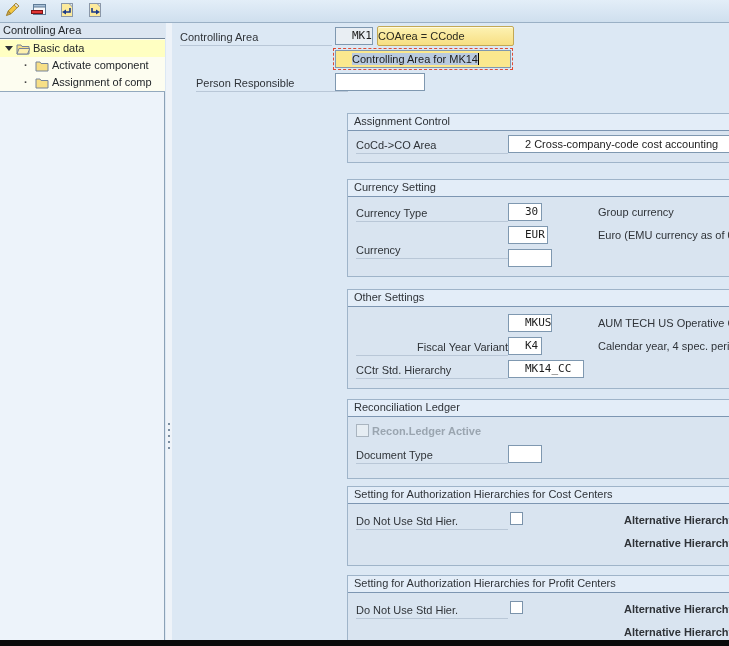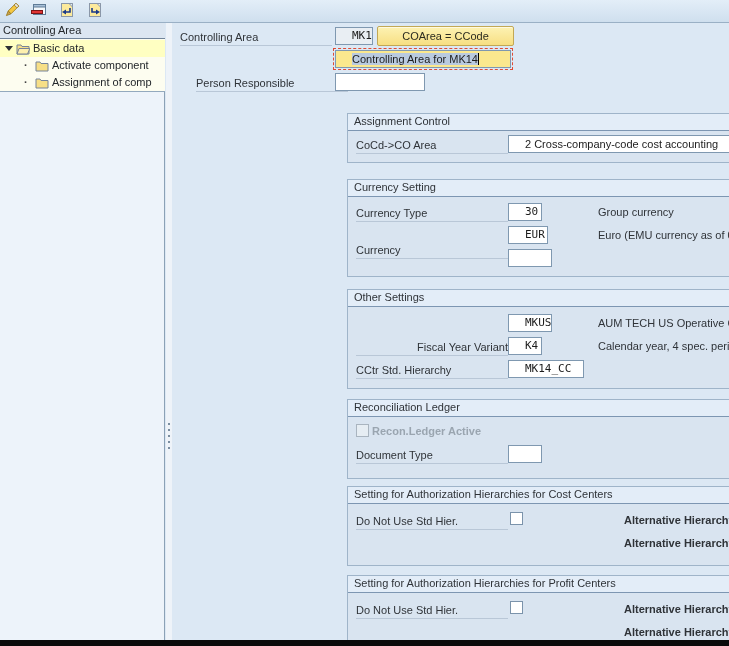--- a/index.html
+++ b/index.html
@@ -29,21 +29,21 @@
   .content{position:absolute;left:172px;top:23px;width:557px;height:623px;background:#dce8f4;}
 
   .lbl{position:absolute;width:152px;height:15px;line-height:14px;border-bottom:1px solid #b9c7d7;white-space:nowrap;overflow:hidden;color:#2f3338;}
   .fld{position:absolute;height:18px;box-sizing:border-box;border:1px solid #7f98b0;background:#ffffff;font-family:"DejaVu Sans Mono",monospace;font-size:11px;line-height:16px;padding:0 16px;color:#1c1c1c;white-space:nowrap;overflow:hidden;cursor:text;}
   .fld.sans{font-family:"Liberation Sans",sans-serif;}
   .fld.ro{background:#e9eef3;}
   .fld.focus{background:#fbe88e;outline:1px dashed #df4b35;outline-offset:1px;}
   .sel{background:#b9cadf;}
   .cursor{display:inline-block;width:1px;height:12px;background:#000;vertical-align:-2px;}
 
-  .btn{position:absolute;box-sizing:border-box;border:1px solid #c2a855;border-radius:2px;background:linear-gradient(#fdf2b3,#f7df83);text-align:center;color:#2b2b20;line-height:18px;box-shadow:inset 0 1px 0 rgba(255,255,255,.6);cursor:pointer;white-space:nowrap;overflow:hidden;}
+  .btn{position:absolute;box-sizing:border-box;border:1px solid #c2a855;border-radius:2px;background:linear-gradient(#fdf2b3,#f7df83);color:#2b2b20;line-height:18px;box-shadow:inset 0 1px 0 rgba(255,255,255,.6);cursor:pointer;white-space:nowrap;overflow:hidden;}
 
   .grp{position:absolute;left:175px;width:552px;border:1px solid #9fb4c9;background:#d9e4f0;box-sizing:border-box;}
   .grp-h{height:16px;background:#e3edf8;border-bottom:1px solid #7d96b2;line-height:15px;padding-left:6px;color:#2f3338;white-space:nowrap;overflow:hidden;}
 
   .cb{position:absolute;width:13px;height:13px;box-sizing:border-box;border:1px solid #7b93ab;background:#fff;font-size:11px;line-height:11px;text-align:center;color:#2f4256;font-weight:bold;cursor:pointer;}
   .cb.dis{border-color:#a9b4bf;background:#e6edf3;color:#8f9aa5;cursor:default;}
   .cblbl{position:absolute;white-space:nowrap;color:#2f3338;font-weight:bold;}
   .cblbl.dis{color:#9aa5b0;}
   .desc{position:absolute;white-space:nowrap;overflow:hidden;color:#2f3338;}
 

